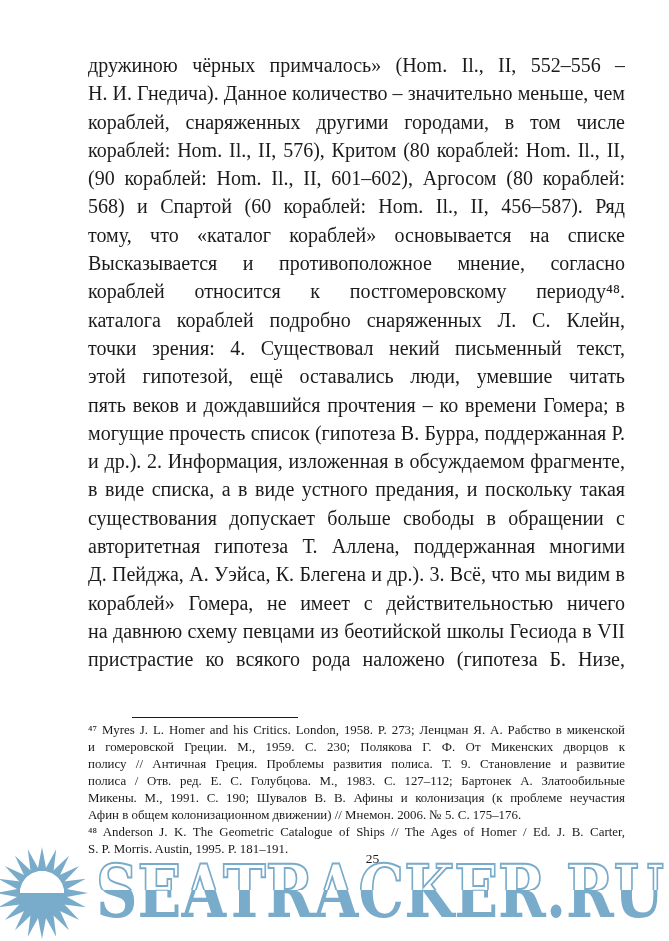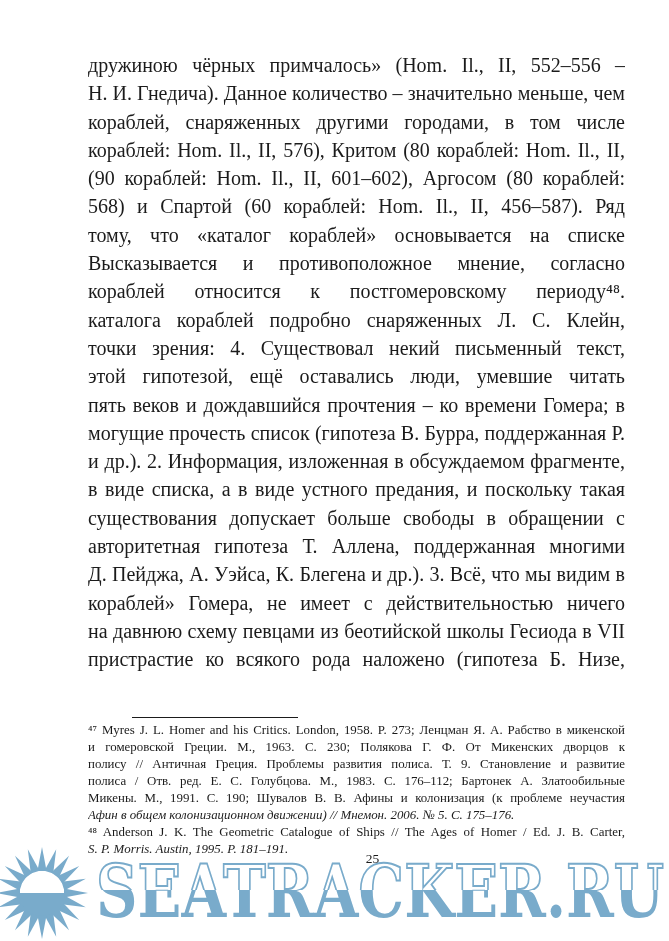--- a/index.html
+++ b/index.html
@@ -24,21 +24,21 @@
     width:166px; height:0;
     border-top:1.4px solid #1b1b1b;
   }
   .footnotes { position:absolute; left:88px; top:722px; width:537px; }
   .fline {
     font-size:12.9px;
     height:17px; line-height:17px;
     text-align:justify; text-align-last:justify;
     overflow:hidden;
   }
-  .fline.last { text-align-last:left;font-style:italic; }
+  .fline.last { text-align-last:left; }
   .page-num {
     position:absolute; top:850px; left:0; width:669px;
     text-align:center; font-size:13.5px; line-height:17px;
     transform:translateX(38px);
   }
   .watermark {
     position:absolute; left:0; top:840px; z-index:1;
   }
   .wm-text {
     font-family:"DejaVu Serif",serif;
@@ -113,23 +113,23 @@
       <div class="bline">кораблей» Гомера, не имеет с действительностью ничего общего и наложено</div>
       <div class="bline">на давнюю схему певцами из беотийской школы Гесиода в VII в., имевшими</div>
       <div class="bline">пристрастие ко всякого рода наложено (гипотеза Б. Низе, подхваченная</div>
     </div>
 
     <div class="fn-sep"></div>
 
     <div class="footnotes">
       <div>
         <div class="fline">⁴⁷ Myres J. L. Homer and his Critics. London, 1958. P. 273; Ленцман Я. А. Рабство в микенской</div>
-        <div class="fline">и гомеровской Греции. М., 1963. С. 230; Полякова Г. Ф. От Микенских дворцов к</div>
+        <div class="fline">и гомеровской Греции. М., 1959. С. 230; Полякова Г. Ф. От Микенских дворцов к</div>
         <div class="fline">полису // Античная Греция. Проблемы развития полиса. Т. 9. Становление и развитие</div>
-        <div class="fline">полиса / Отв. ред. Е. С. Голубцова. М., 1983. С. 176–112; Бартонек А. Златообильные</div>
+        <div class="fline">полиса / Отв. ред. Е. С. Голубцова. М., 1983. С. 127–112; Бартонек А. Златообильные</div>
         <div class="fline">Микены. М., 1991. С. 190; Шувалов В. В. Афины и колонизация (к проблеме неучастия</div>
         <div class="fline last">Афин в общем колонизационном движении) // Мнемон. 2006. № 5. С. 175–176.</div>
       </div>
       <div>
         <div class="fline">⁴⁸ Anderson J. K. The Geometric Catalogue of Ships // The Ages of Homer / Ed. J. B. Carter,</div>
         <div class="fline last">S. P. Morris. Austin, 1995. P. 181–191.</div>
       </div>
     </div>
 
     <div class="page-num">25</div>

